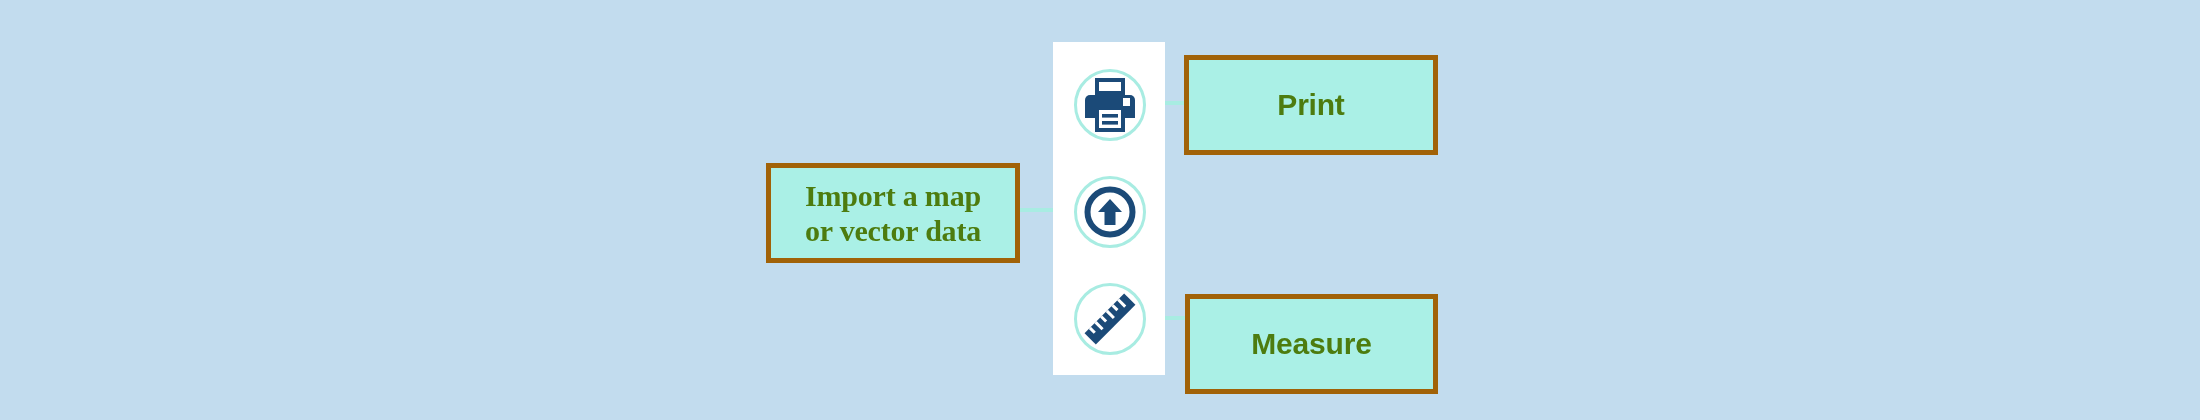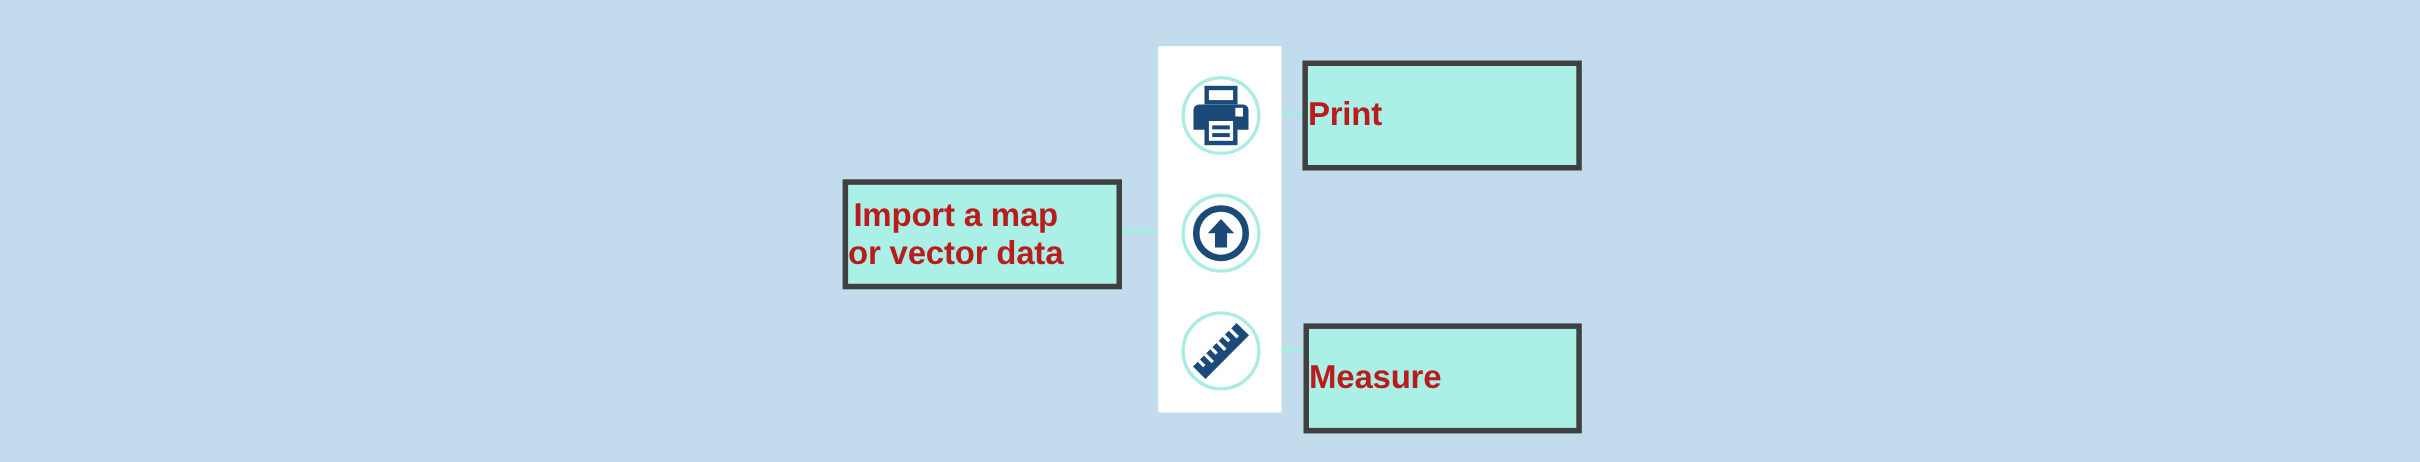--- a/index.html
+++ b/index.html
@@ -47,42 +47,44 @@
   .tool-button.print   { top: 27px; }
   .tool-button.upload  { top: 134px; }
   .tool-button.measure { top: 241px; }
 
   .tool-button svg { display: block; overflow: visible; }
 
   
   .callout {
     position: absolute;
     background: #aaf0e6;
-    border: 5px solid #404040;
+    border: 5px solid #a16207;
     box-sizing: border-box;
     display: flex;
     align-items: center;
-    color: #b91c1c;
+    justify-content: center;
+    color: #4d7c0f;
     font-weight: bold;
     font-size: 30px;
     line-height: 1.18;
     text-align: center;
     letter-spacing: -0.2px;
   }
   .callout-print {
     left: 1184px;
     top: 55px;
     width: 254px;
     height: 100px;
   }
   .callout-import {
     left: 766px;
     top: 163px;
     width: 254px;
     height: 100px;
+    font-family: Liberation Serif, serif;
   }
   .callout-measure {
     left: 1185px;
     top: 270px;
     width: 253px;
     height: 100px;
     margin-top: 24px;
   }
   .callout-label { display: block; white-space: pre-line; }
 

